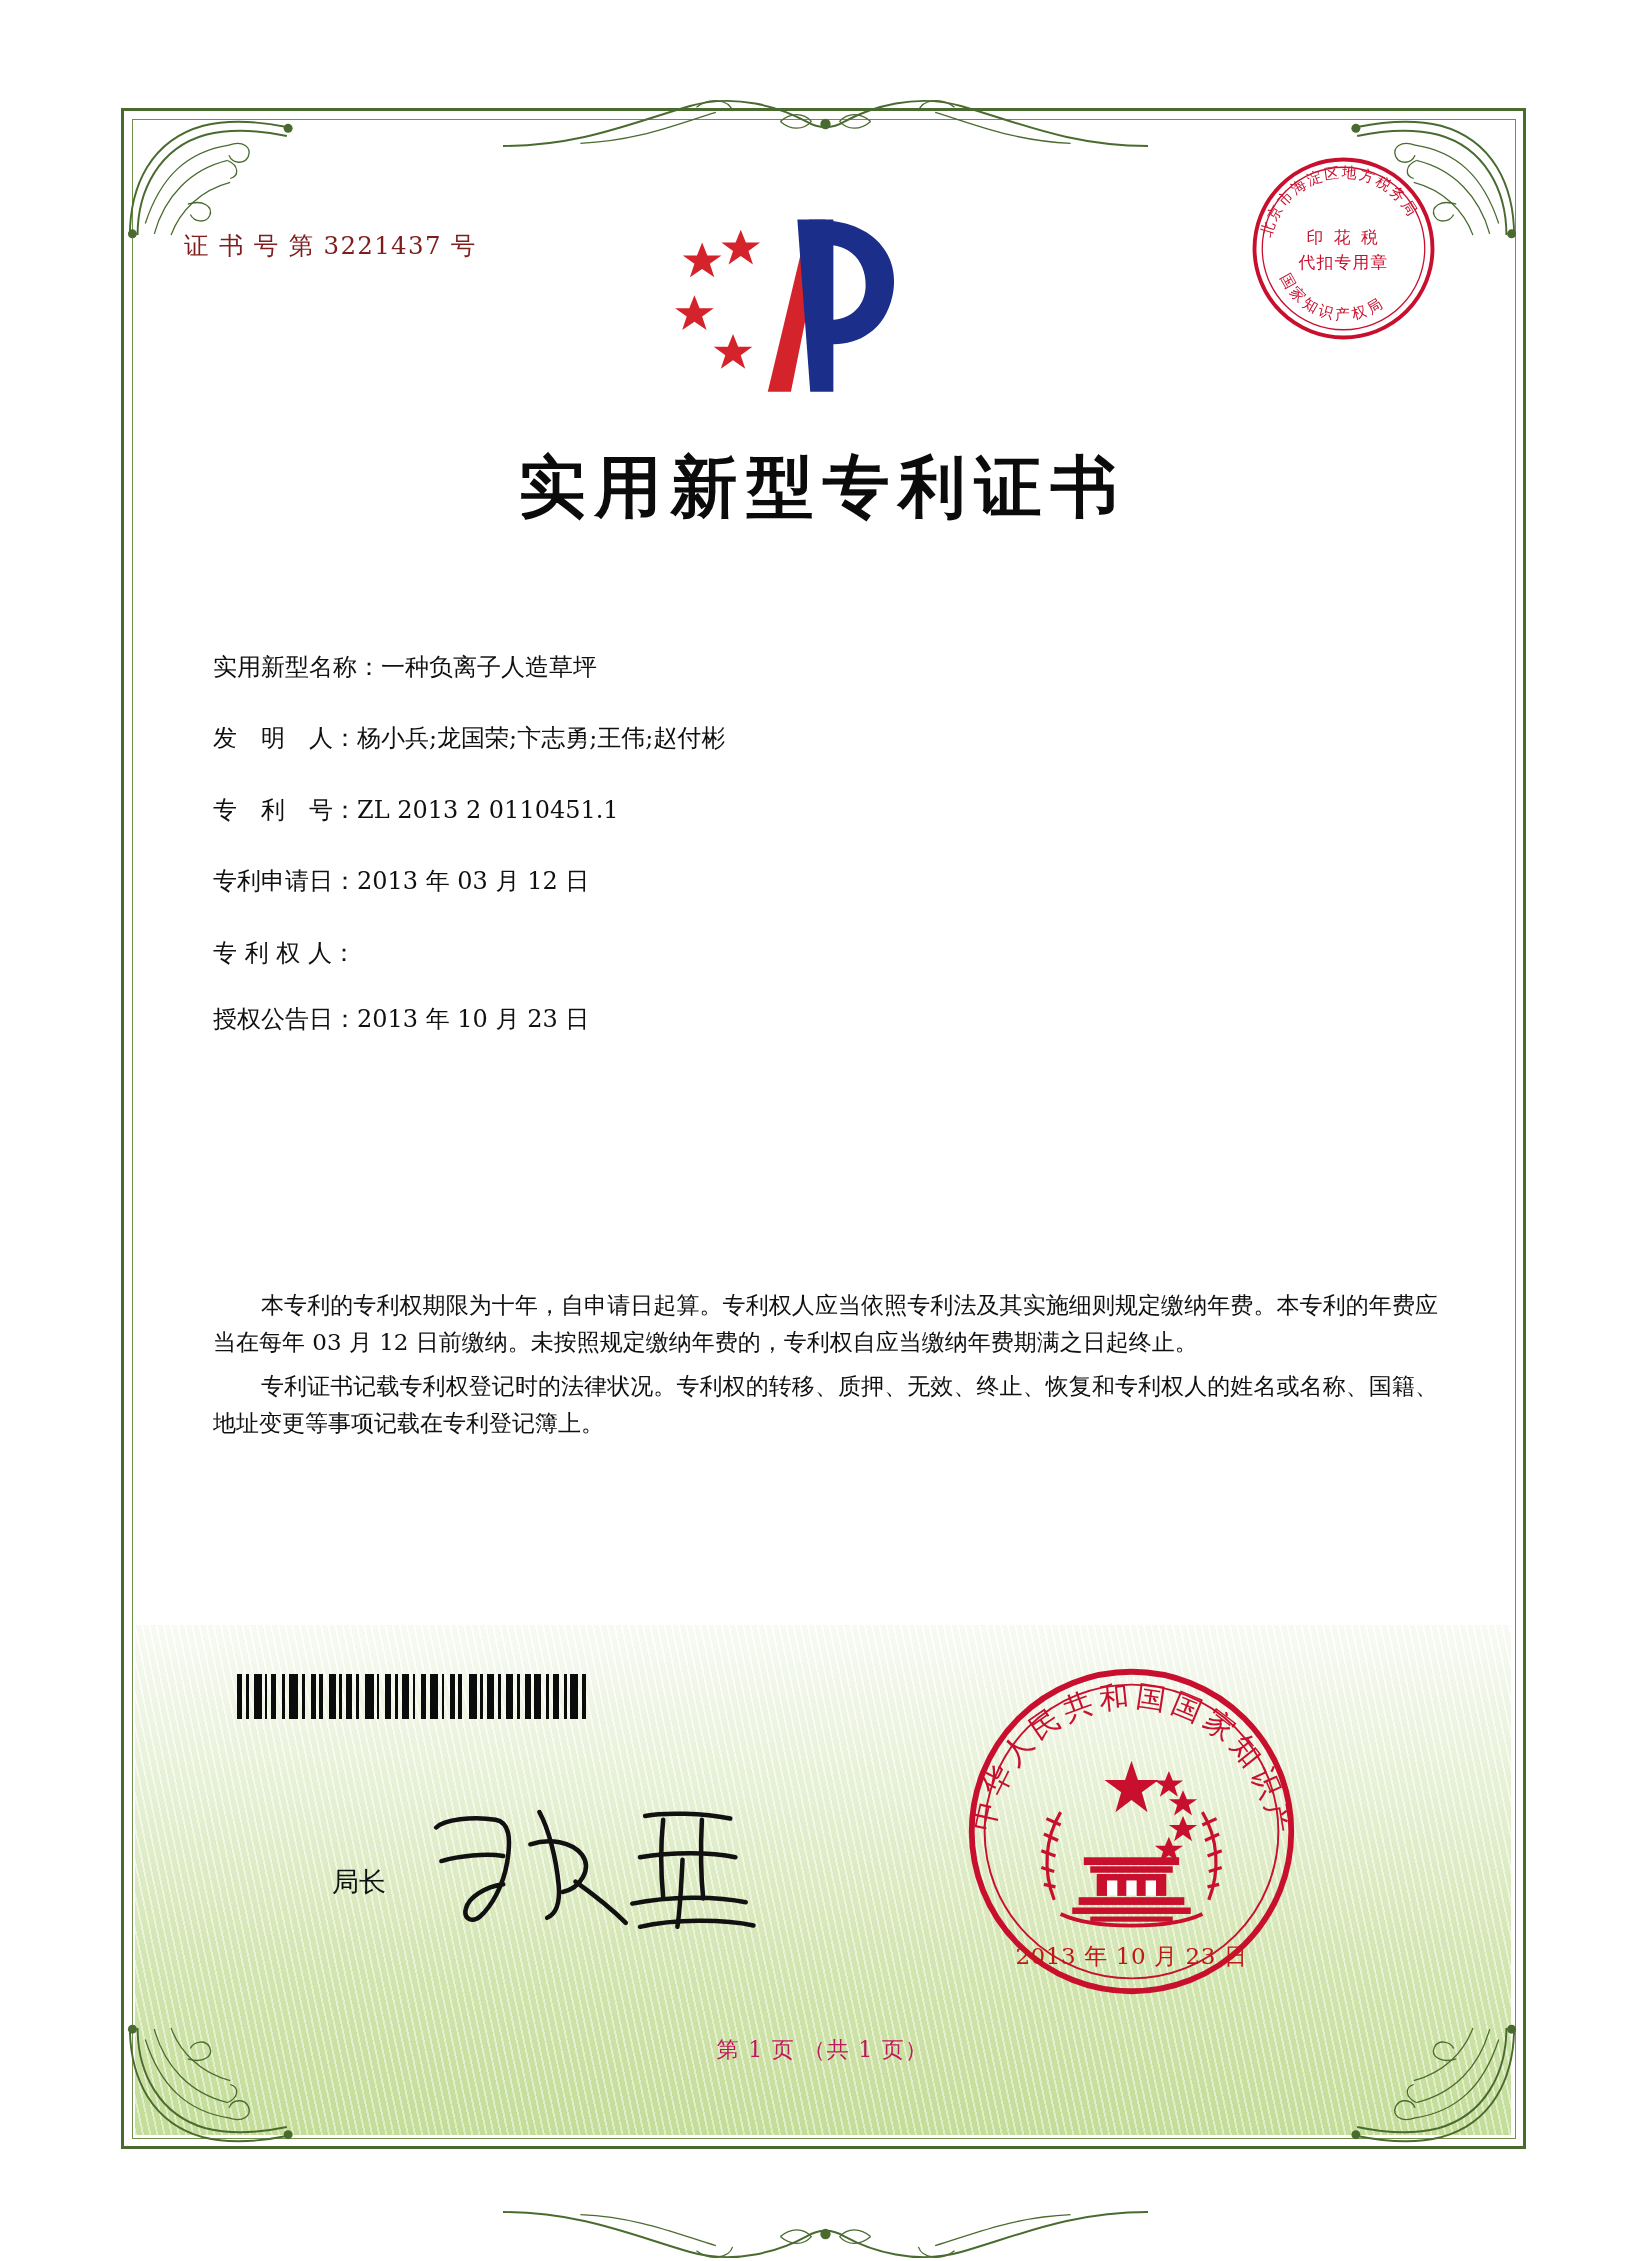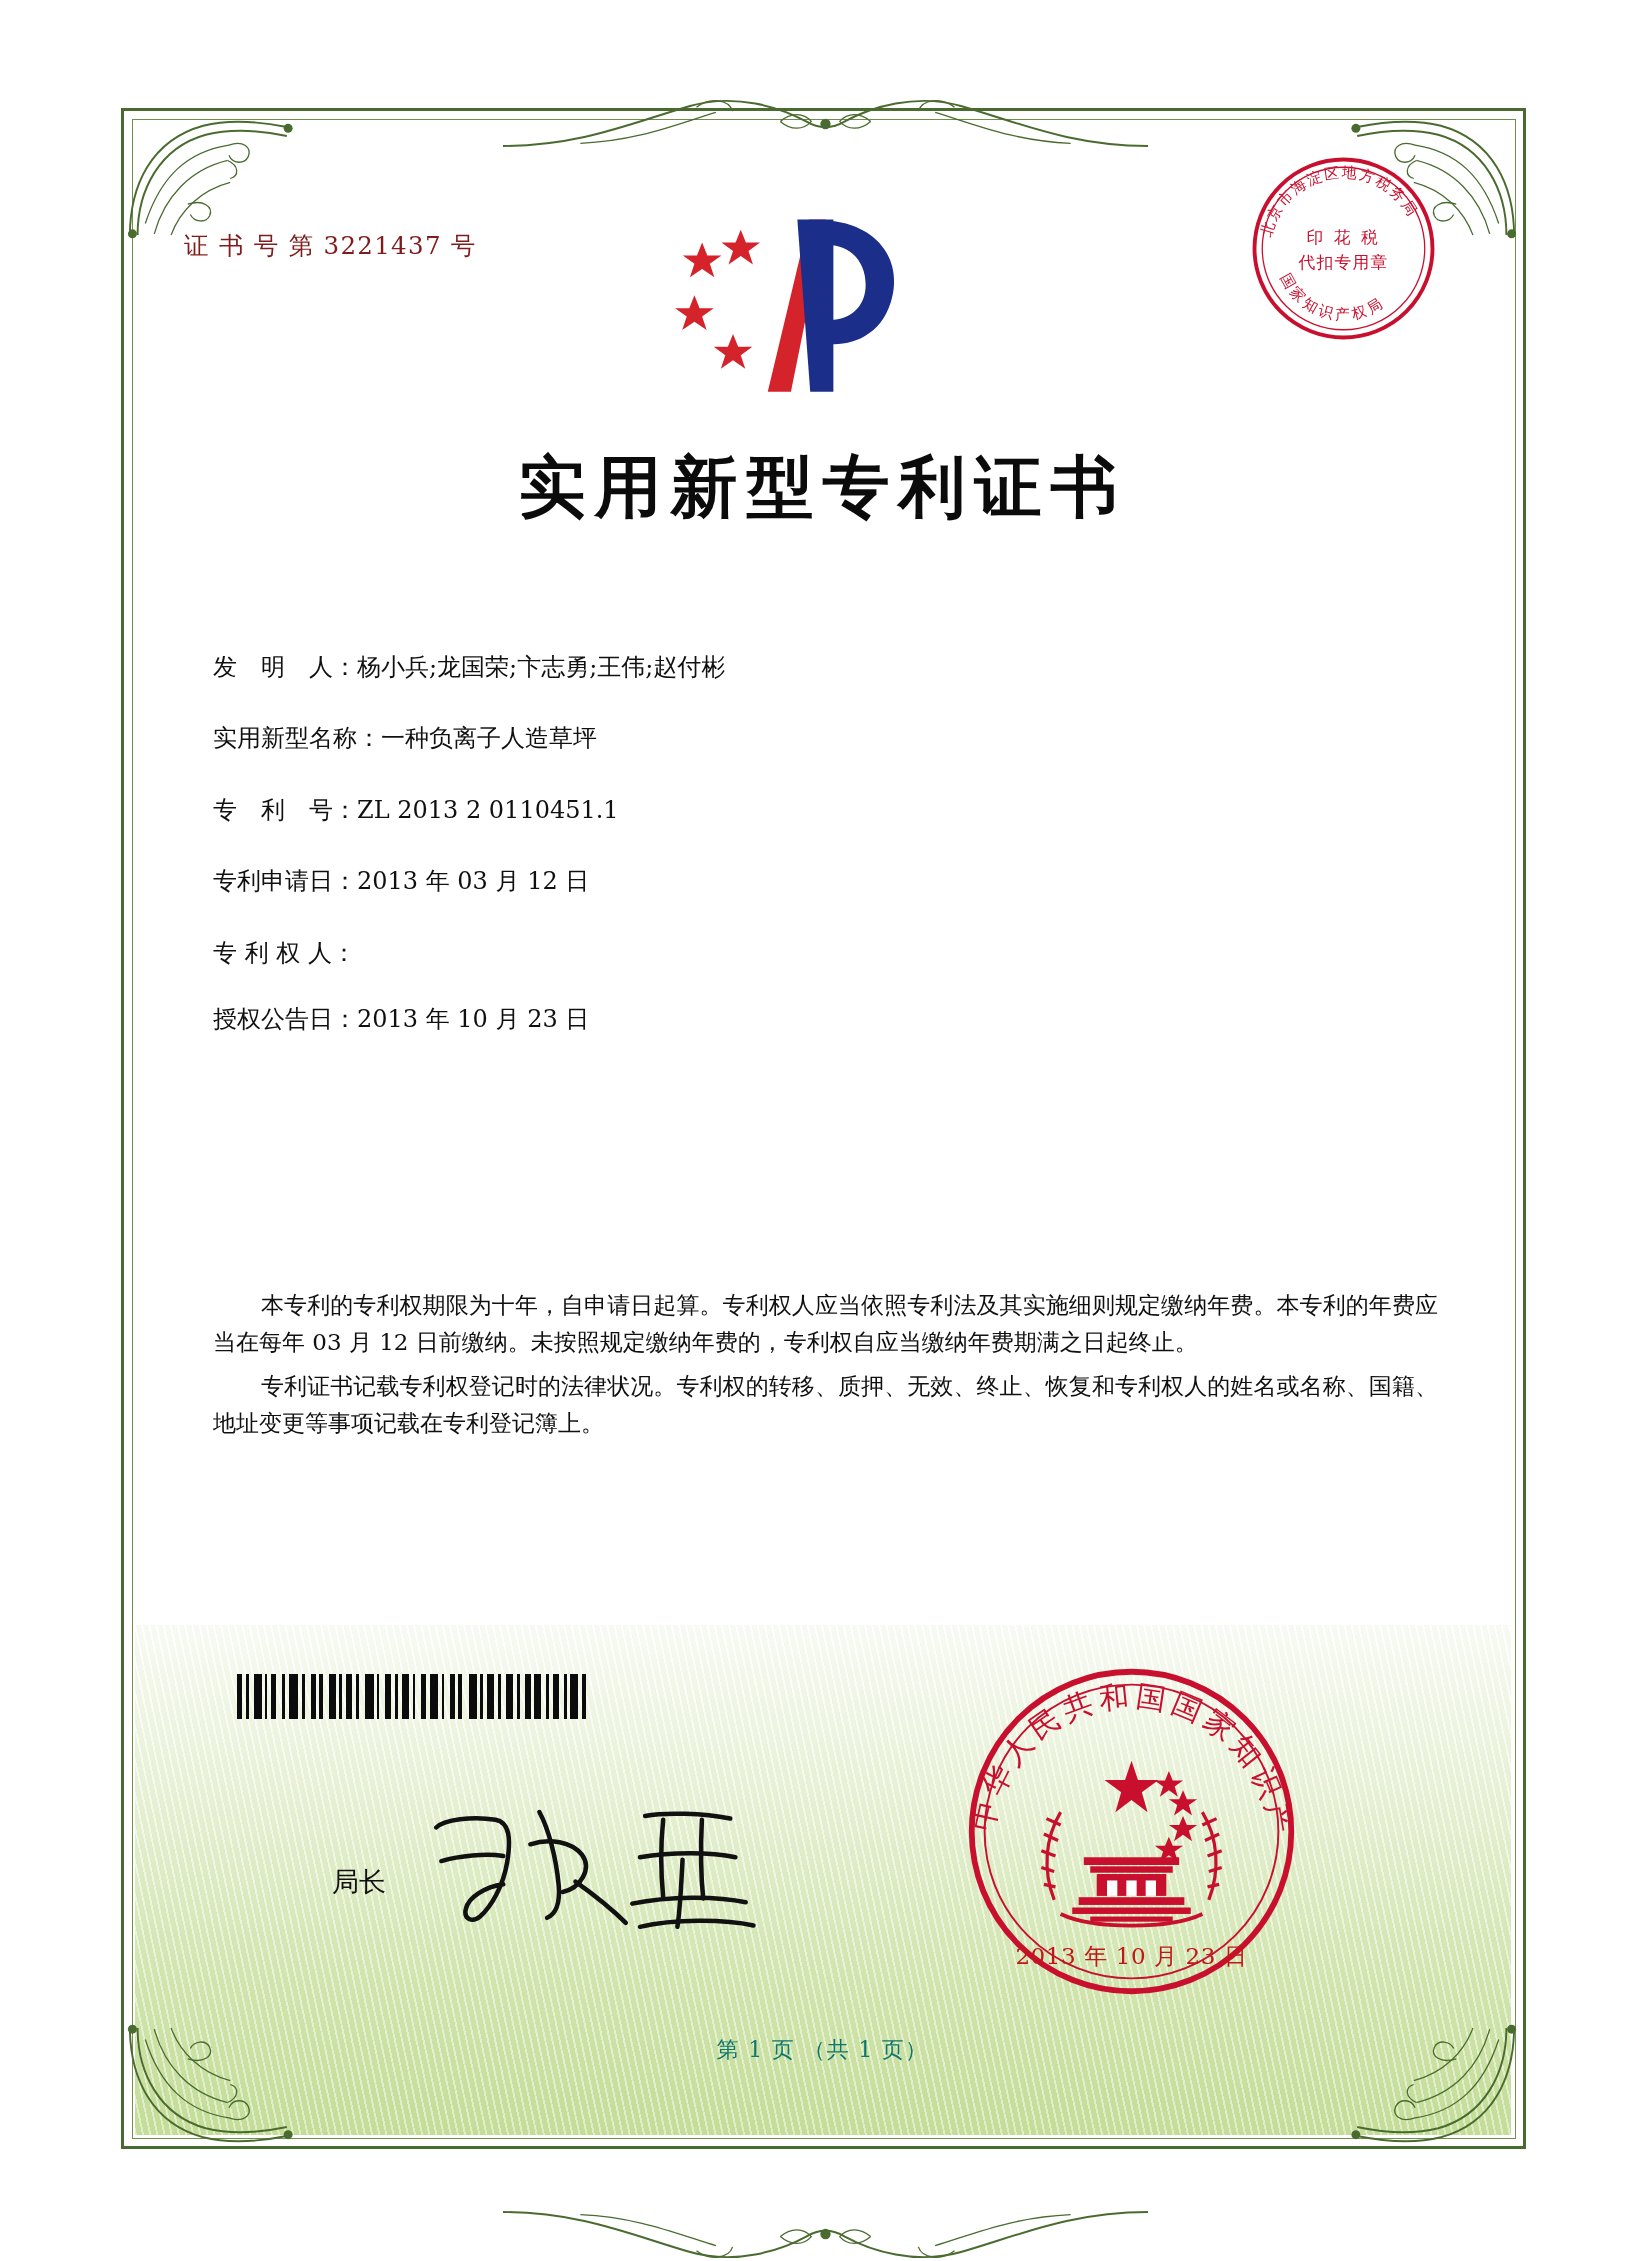--- a/index.html
+++ b/index.html
@@ -195,21 +195,21 @@
   }
 
   
   .page-footer {
     position: absolute;
     left: 0; top: 2035px;
     width: 1645px;
     text-align: center;
     font-family: "DejaVu Serif", "Liberation Serif", serif;
     font-size: 22px;
-    color: #0f766e;
+    color: #be185d;
     letter-spacing: 1.3px;
   }
 </style>
 </head>
 <body>
 
 <div class="page">
 
   <div class="green-wash"></div>
 
@@ -333,26 +333,26 @@
       </text>
       <text x="145" y="136" text-anchor="middle" font-size="26" fill="#c8102e" font-family="'DejaVu Serif',serif" letter-spacing="4">印 花 税</text>
       <text x="145" y="176" text-anchor="middle" font-size="26" fill="#c8102e" font-family="'DejaVu Serif',serif" letter-spacing="2">代扣专用章</text>
     </svg>
   </div>
 
   <div class="doc-title">实用新型专利证书</div>
 
   <div class="fields">
     <div class="field-row">
+      <span class="field-label">实用新型名称：</span>
+      <span class="field-value">一种负离子人造草坪</span>
+    </div>
+    <div class="field-row">
       <span class="field-label">发　明　人：</span>
       <span class="field-value">杨小兵;龙国荣;卞志勇;王伟;赵付彬</span>
-    </div>
-    <div class="field-row">
-      <span class="field-label">实用新型名称：</span>
-      <span class="field-value">一种负离子人造草坪</span>
     </div>
     <div class="field-row">
       <span class="field-label">专　利　号：</span>
       <span class="field-value">ZL 2013 2 0110451.1</span>
     </div>
     <div class="field-row">
       <span class="field-label">专利申请日：</span>
       <span class="field-value">2013 年 03 月 12 日</span>
     </div>
     <div class="field-row tight">

